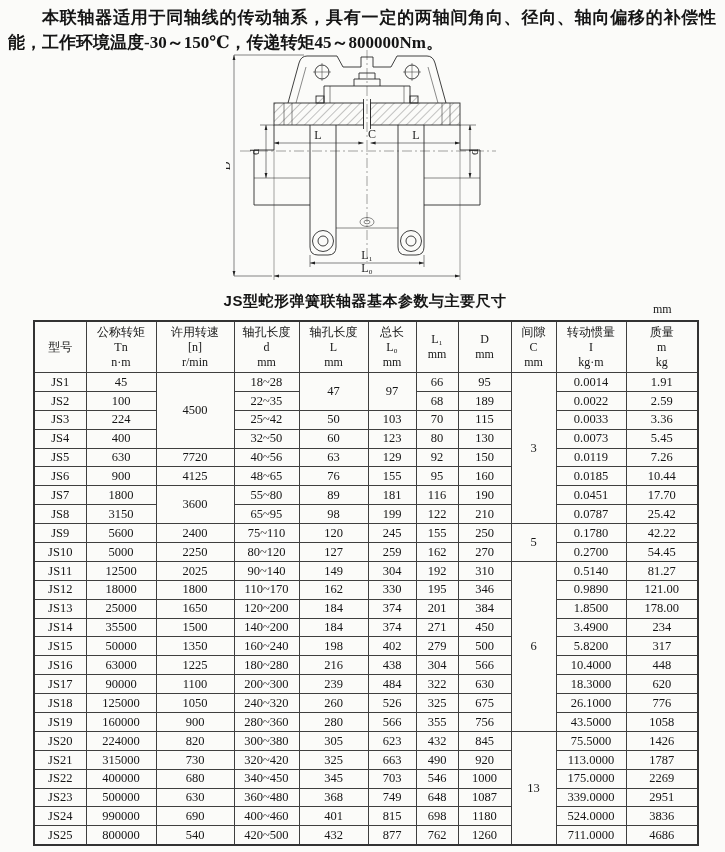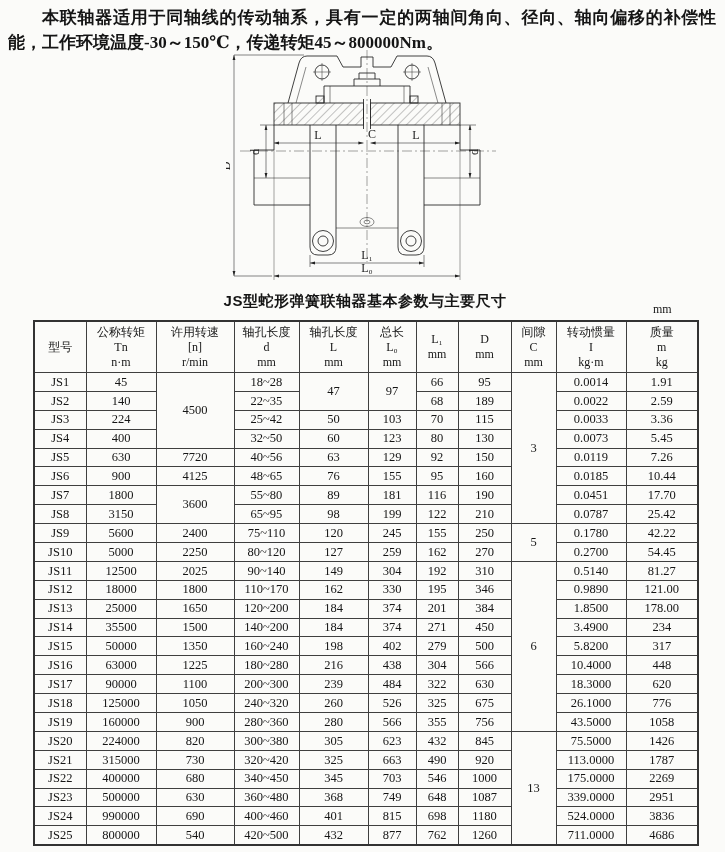--- a/index.html
+++ b/index.html
@@ -182,21 +182,21 @@
         <td rowspan="2">47</td>
         <td rowspan="2">97</td>
         <td>66</td>
         <td>95</td>
         <td rowspan="8">3</td>
         <td>0.0014</td>
         <td>1.91</td>
       </tr>
       <tr>
         <td>JS2</td>
-        <td>140</td>
+        <td>100</td>
         <td>22~35</td>
         <td>68</td>
         <td>189</td>
         <td>0.0022</td>
         <td>2.59</td>
       </tr>
       <tr>
         <td>JS3</td>
         <td>224</td>
         <td>25~42</td>

